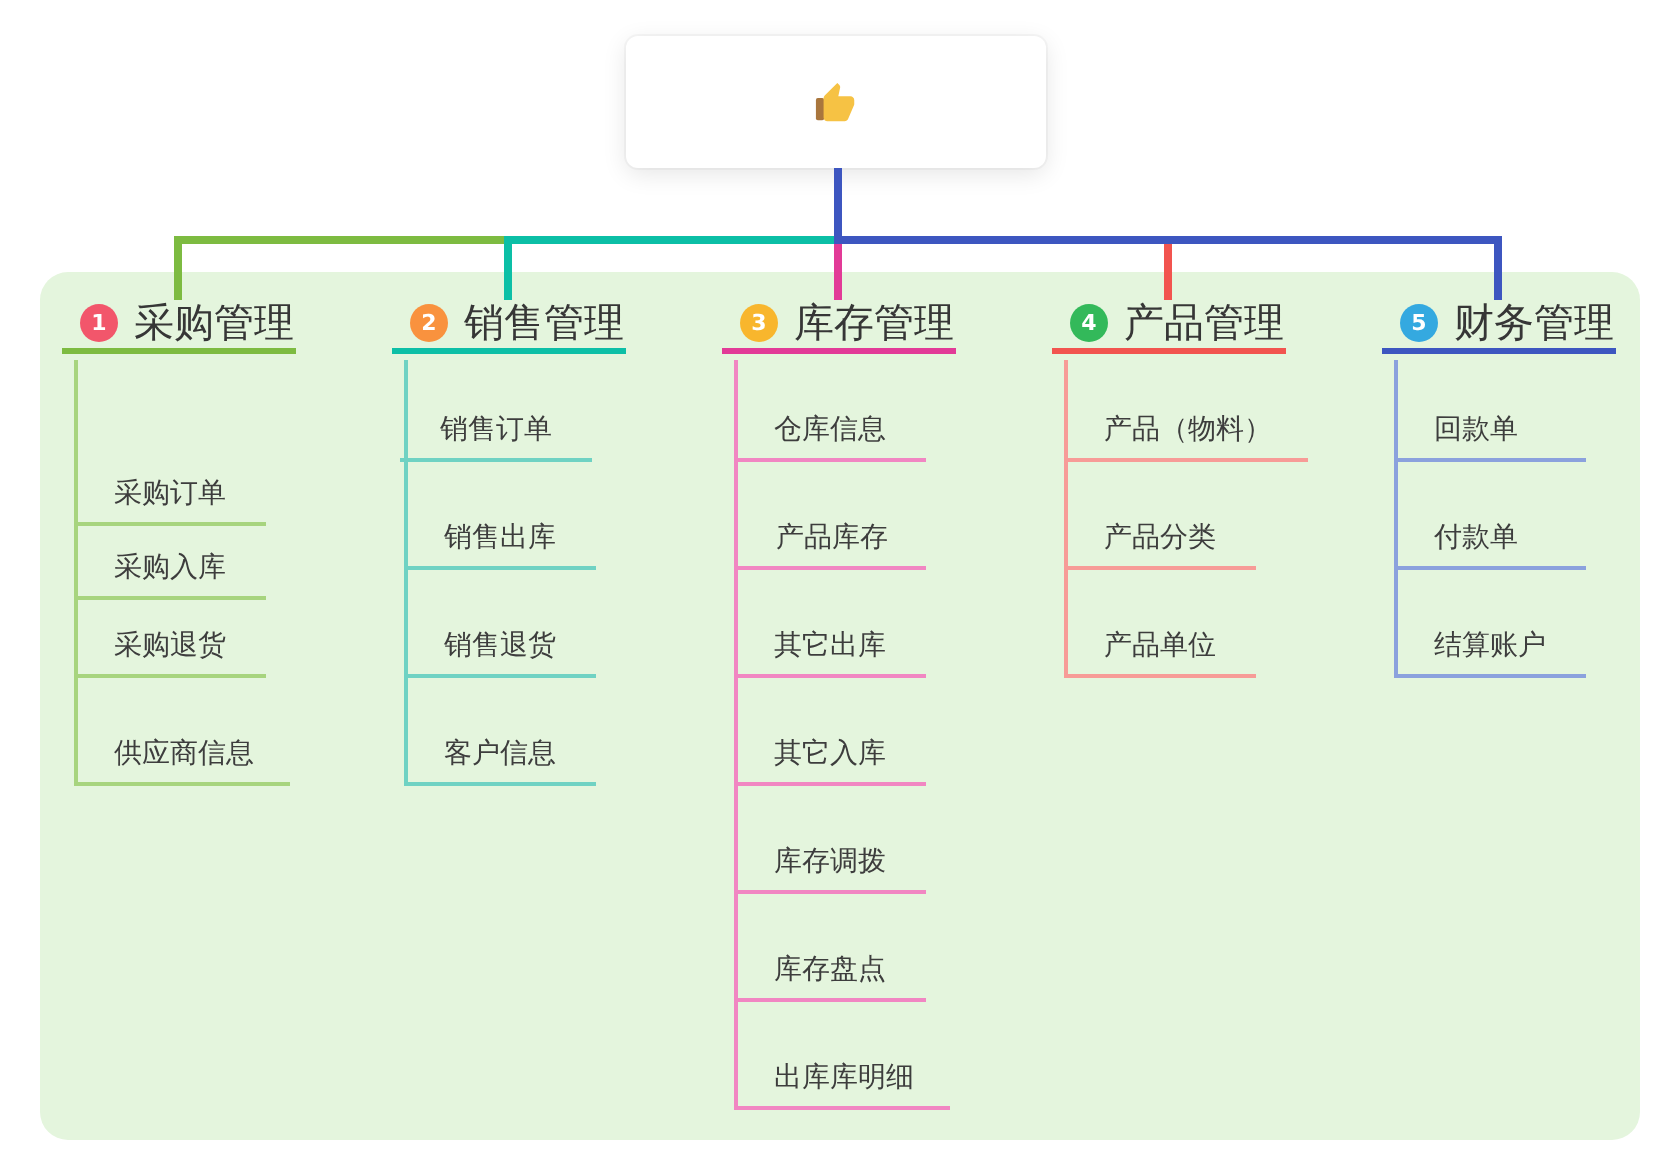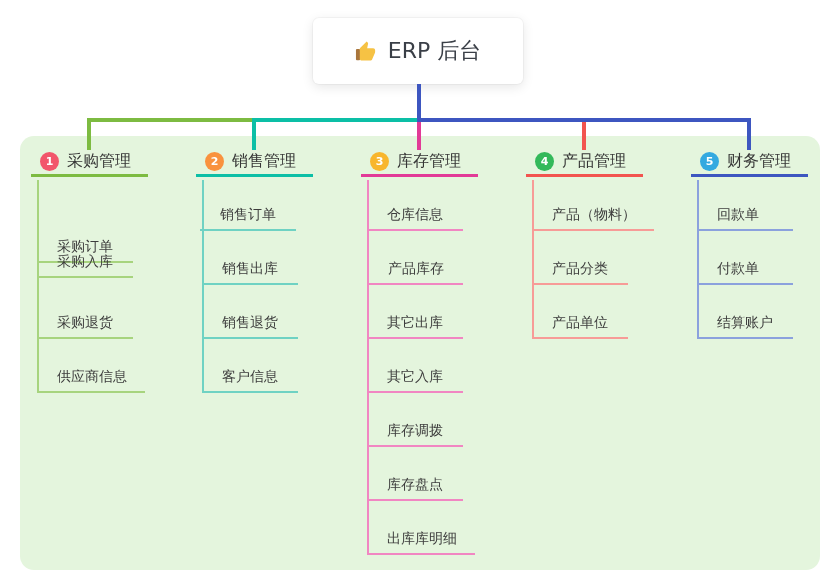--- a/index.html
+++ b/index.html
@@ -18,42 +18,41 @@
   .root-icon { display:flex; align-items:center; }
 
   .hline, .vline { position:absolute; }
 
   .branch-header { position:absolute; width:117px; height:29px;
                    display:flex; align-items:center; gap:8px; padding-left:9px;
                    border-bottom:3px solid transparent; cursor:pointer; }
   .badge { width:19px; height:19px; border-radius:50%; color:#fff; font-size:11px;
            font-weight:bold; display:flex; align-items:center; justify-content:center;
            flex:0 0 auto; }
-  .hlabel { font-size:16px; color:#363636; font-weight:500; white-space:nowrap; }
+  .hlabel { font-size:20px; color:#363636; font-weight:500; white-space:nowrap; }
 
   .childrow { position:absolute; height:54px; display:flex; align-items:flex-end;
               padding:0 18px 5px 20px; min-width:96px; white-space:nowrap;
               border-bottom:2px solid transparent; cursor:pointer; }
   .childrow span { font-size:14px; color:#3d3d3d; }
 </style>
 </head>
 <body>
 
 <div class="stage">
 
   <div class="panel" id="panel" style="background: rgb(228, 245, 221);"></div>
 
   <div class="root-card">
     <span class="root-icon">
       <svg width="23" height="23" viewBox="0 0 24 24" aria-hidden="true">
         <rect x="1" y="9.4" width="4.3" height="11.6" rx="1" fill="#a9763d"></rect>
         <path d="M7 21.5h9c.83 0 1.54-.5 1.84-1.22l3.02-7.05c.09-.23.14-.47.14-.73v-2c0-1.1-.9-2-2-2h-6.31l.95-4.57.03-.32c0-.41-.17-.79-.44-1.06L12.17 1.5 5.59 8.09C5.22 8.45 5 8.95 5 9.5v10c0 1.1.9 2 2 2z" fill="#f6c244"></path>
       </svg>
     </span>
-    <span class="root-label">ERP 后台</span>
   </div>
 
   <div class="vline" id="root-drop" style="left: 417px; top: 84px; width: 4px; height: 38px; background: rgb(61, 86, 192);"></div>
 
   <div id="connector-layer">
       <div class="hline" style="left: 87px; top: 118px; width: 169px; height: 4px; background: rgb(125, 187, 65);"></div>
       <div class="hline" style="left: 252px; top: 118px; width: 169px; height: 4px; background: rgb(12, 191, 166);"></div>
       <div class="hline" style="left: 417px; top: 118px; width: 334px; height: 4px; background: rgb(61, 86, 192);"></div>
       <div class="vline" style="left: 87px; top: 122px; width: 4px; height: 28px; background: rgb(125, 187, 65);"></div>
       <div class="vline" style="left: 252px; top: 122px; width: 4px; height: 28px; background: rgb(12, 191, 166);"></div>
@@ -63,21 +62,21 @@
     </div>
   <div id="branch-layer">
       <div class="branch-header" style="left: 31px; top: 148px; border-bottom-color: rgb(125, 187, 65);">
         <span class="badge" style="background: rgb(242, 86, 107);">1</span>
         <span class="hlabel">采购管理</span>
       </div>
       <div class="vline" style="left: 37px; top: 180px; width: 2px; height: 211px; background: rgb(167, 212, 126);"></div>
       <div class="childrow" style="left: 37px; top: 177px; border-bottom-color: rgb(167, 212, 126); margin-top: 32px;">
         <span>采购订单</span>
       </div>
-      <div class="childrow" style="left: 37px; top: 224px; border-bottom-color: rgb(167, 212, 126);">
+      <div class="childrow" style="left: 37px; top: 246px; border-bottom-color: rgb(167, 212, 126);">
         <span>采购入库</span>
       </div>
       <div class="childrow" style="left: 37px; top: 285px; border-bottom-color: rgb(167, 212, 126);">
         <span>采购退货</span>
       </div>
       <div class="childrow" style="left: 37px; top: 339px; border-bottom-color: rgb(167, 212, 126);">
         <span>供应商信息</span>
       </div>
       <div class="branch-header" style="left: 196px; top: 148px; border-bottom-color: rgb(12, 191, 166);">
         <span class="badge" style="background: rgb(249, 146, 62);">2</span>

